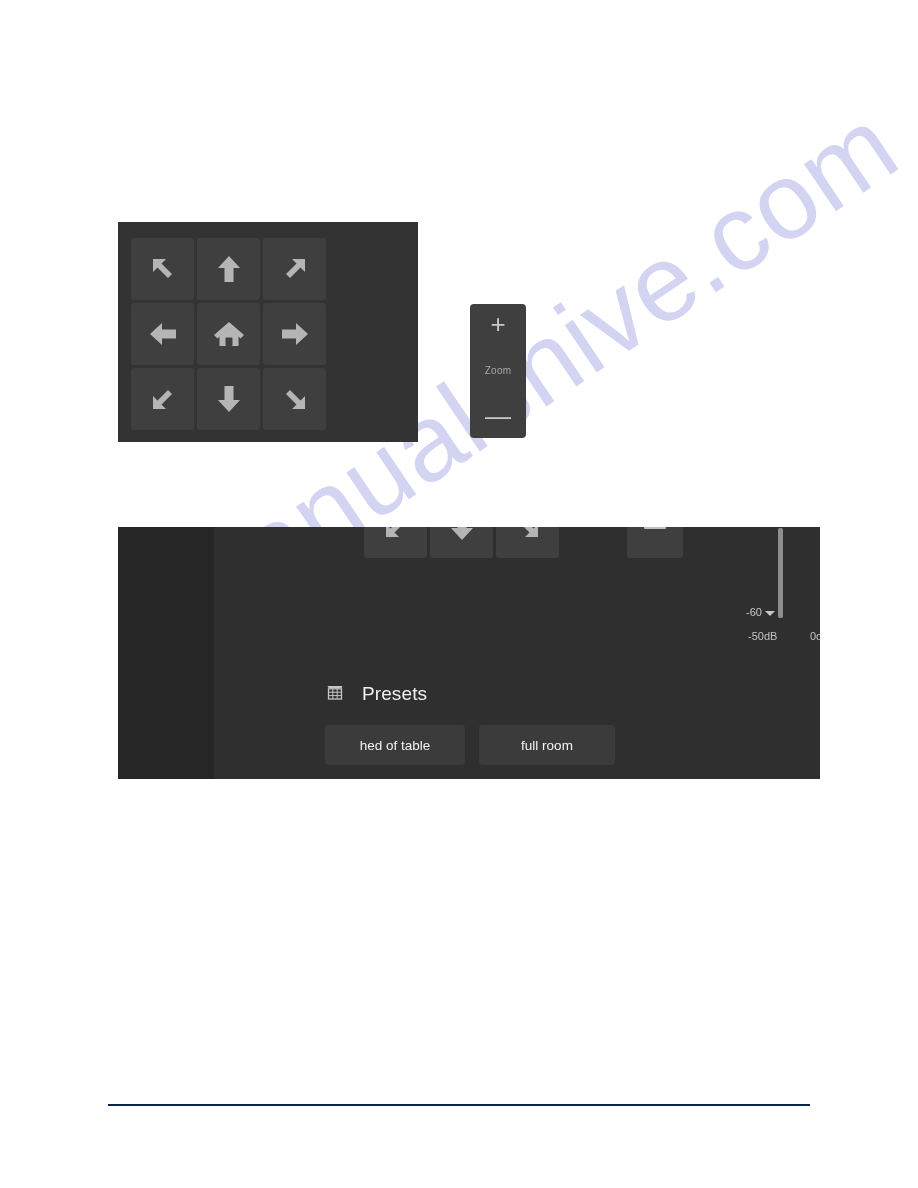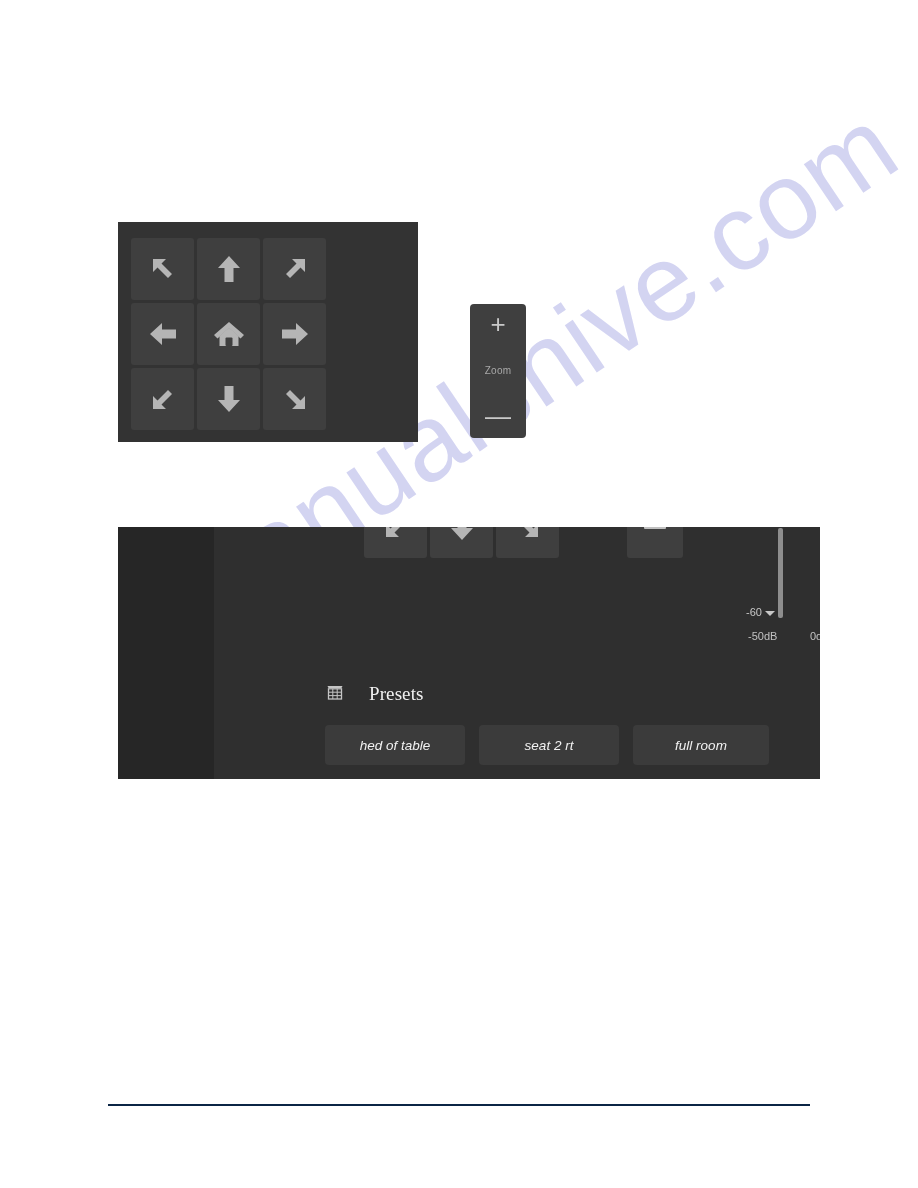--- a/index.html
+++ b/index.html
@@ -196,22 +196,21 @@
     font-size: 11px;
   }
 
   
   .presets-head {
     position: absolute;
     left: 111px;
     top: 155px;
     display: flex;
     align-items: center;
-    gap: 24px;
-    font-family: Liberation Serif, serif;
+    gap: 17px;
   }
   .presets-head .head-text {
     color: #f0f0f0;
     font-size: 19px;
     font-weight: 400;
     letter-spacing: 0.1px;
   }
   .presets-row {
     position: absolute;
     left: 111px;
@@ -223,21 +222,20 @@
     height: 40px;
     background: #3b3b3b;
     border-radius: 4px;
     display: flex;
     align-items: center;
     justify-content: center;
     padding: 0 18px;
     color: #f2f2f2;
     font-size: 13.5px;
     white-space: nowrap;
-    font-style: italic;
   }
   .preset-btn.w1 { width: 104px; }
   .preset-btn.w2 { width: 104px; }
   .preset-btn.w3 { width: 104px; }
   .preset-btn.w4 { width: 100px; }
 
   
   #footer-rule {
     position: absolute;
     left: 108px;
@@ -401,20 +399,19 @@
           <line x1="12.2" y1="6.8" x2="12.2" y2="17" stroke="#c5c5c5" stroke-width="1"></line>
           <line x1="3.5" y1="10.2" x2="16.5" y2="10.2" stroke="#c5c5c5" stroke-width="1"></line>
           <line x1="3.5" y1="13.6" x2="16.5" y2="13.6" stroke="#c5c5c5" stroke-width="1"></line>
         </svg>
       </span>
       <span class="head-text">Presets</span>
     </div>
 
     <div class="presets-row">
       <div class="preset-btn w1">hed of table</div>
-      <div class="preset-btn w2">seat 2 rt</div>
       <div class="preset-btn w4">full room</div>
     </div>
 
   </div>
 </div>
 
 <div id="footer-rule"></div>
 
 </body></html>

